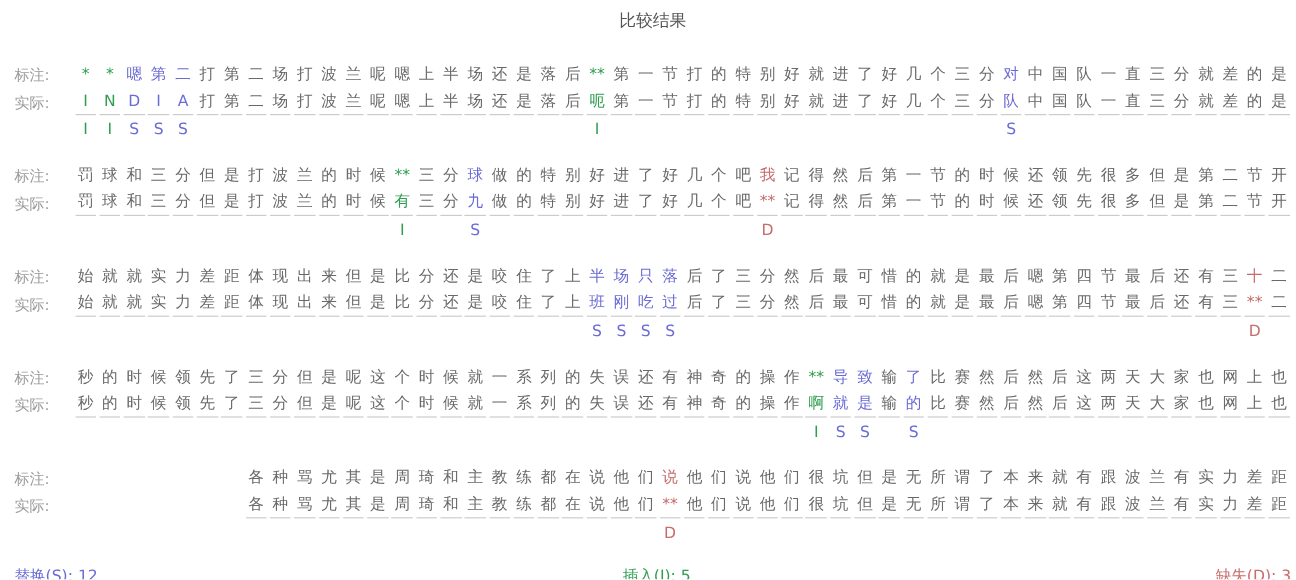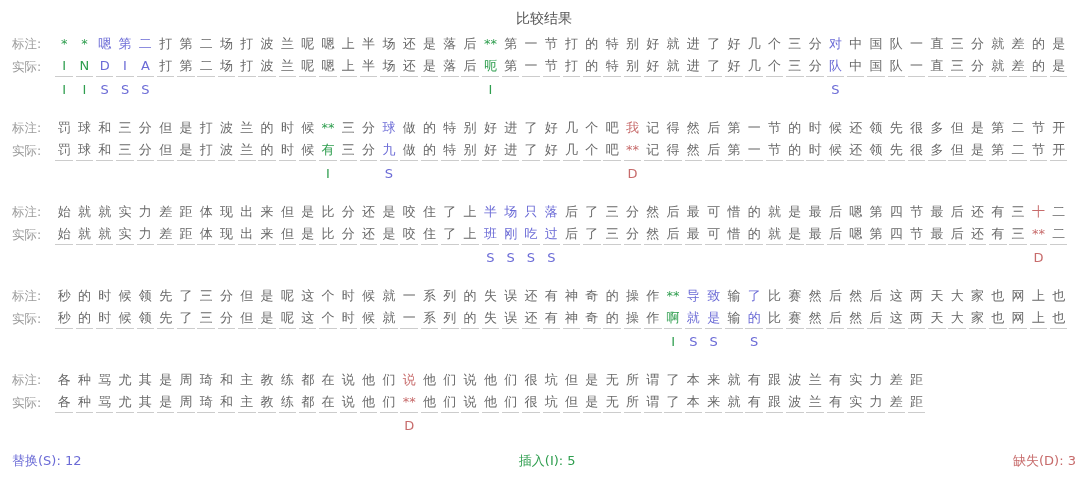--- a/index.html
+++ b/index.html
@@ -20,23 +20,23 @@
     padding: 8px 4px 0 12px;
     overflow: hidden;
     background: #ffffff;
   }
   .title {
     text-align: center;
     font-size: 14px;
     color: var(--title);
     height: 20px;
     line-height: 20px;
-    margin-bottom: 4px;
+    margin-bottom: 23px;
   }
-  .block { display: flex; margin-bottom: 15px; }
+  .block { display: flex; margin-bottom: 15px; justify-content: space-between; }
   .labels { flex: 0 0 42px; width: 42px; }
   .labels .lab {
     height: 23px;
     line-height: 23px;
     font-size: 12.5px;
     color: var(--label);
     white-space: nowrap;
   }
   .cells { display: flex; flex-wrap: nowrap; }
   .cell {

